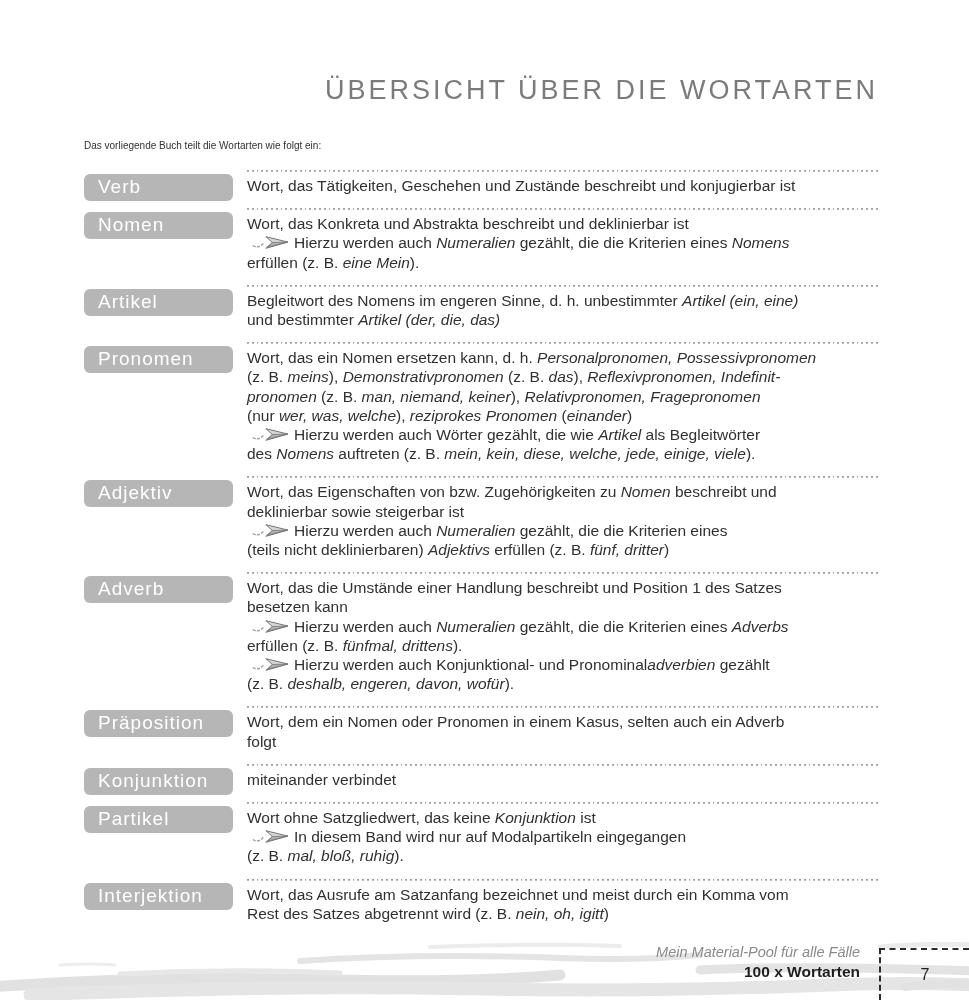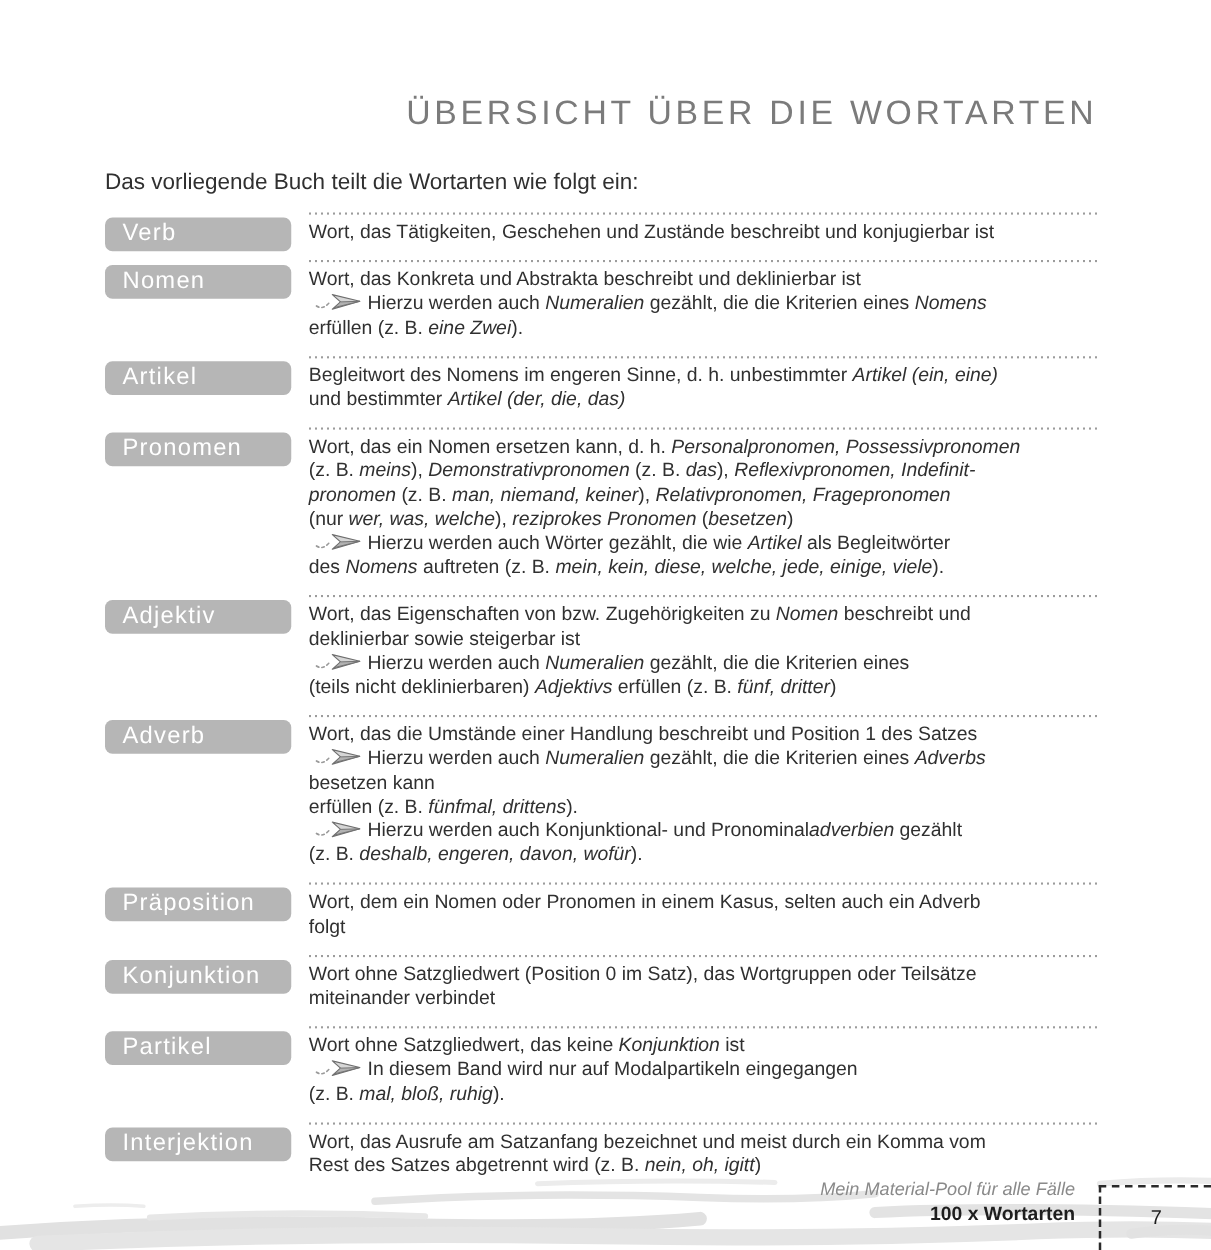--- a/index.html
+++ b/index.html
@@ -16,21 +16,21 @@
     margin:0 0 30px 0;
     font-size:27px;
     font-weight:400;
     letter-spacing:3px;
     text-align:right;
     color:var(--title-text,#7b7b7b);
     white-space:nowrap;
   }
   .intro{
     margin:0 0 15px 0;
-    font-size:18px;
+    font-size:10px;
     line-height:19px;
   }
   .wtable{display:block;}
   .wrow{display:flex;align-items:flex-start;}
   .label-box{
     flex:0 0 149px;
     box-sizing:border-box;
     margin:4px 14px 0 0;
     padding:2px 16px 4px 14px;
     background:var(--label-bg,#b6b6b6);
@@ -107,37 +107,37 @@
         </div>
         <div class="wrow">
           <div class="label-box">Nomen</div>
           <div class="row-text">
             <div class="def-line"><span>Wort, das Konkreta und Abstrakta beschreibt und deklinierbar ist</span></div>
             <div class="def-line"><svg class="note-icon" viewBox="0 0 40 16" aria-hidden="true">
     <path d="M1 11.5 C4.5 13.8 8 13 11.5 9.2" fill="none" stroke="#9a9a9a" stroke-width="1.4" stroke-dasharray="2.2 2.6" stroke-linecap="round"></path>
     <polygon points="38,7.5 14.5,1.8 21.5,8 14.5,14.2" fill="#d6d6d6" stroke="#6f6f6f" stroke-width="1" stroke-linejoin="round"></polygon>
     <polygon points="38,7.5 21.5,8 16.5,12.8" fill="#b2b2b2" stroke="#6f6f6f" stroke-width="0.8" stroke-linejoin="round"></polygon>
   </svg><span>Hierzu werden auch </span><span class="it">Numeralien</span><span> gezählt, die die Kriterien eines </span><span class="it">Nomens</span></div>
-            <div class="def-line"><span>erfüllen (z. B. </span><span class="it">eine Zwei</span><span>).</span></div>
+            <div class="def-line"><span>erfüllen (z. B. </span><span class="it">eine Mein</span><span>).</span></div>
           </div>
         </div>
         <div class="wrow">
           <div class="label-box">Artikel</div>
           <div class="row-text">
             <div class="def-line"><span>Begleitwort des Nomens im engeren Sinne, d. h. unbestimmter </span><span class="it">Artikel (ein, eine)</span></div>
             <div class="def-line"><span>und bestimmter </span><span class="it">Artikel (der, die, das)</span></div>
           </div>
         </div>
         <div class="wrow">
           <div class="label-box">Pronomen</div>
           <div class="row-text">
             <div class="def-line"><span>Wort, das ein Nomen ersetzen kann, d. h. </span><span class="it">Personalpronomen, Possessivpronomen</span></div>
             <div class="def-line"><span>(z. B. </span><span class="it">meins</span><span>), </span><span class="it">Demonstrativpronomen</span><span> (z. B. </span><span class="it">das</span><span>), </span><span class="it">Reflexivpronomen, Indefinit-</span></div>
             <div class="def-line"><span class="it">pronomen</span><span> (z. B. </span><span class="it">man, niemand, keiner</span><span>), </span><span class="it">Relativpronomen, Fragepronomen</span></div>
-            <div class="def-line"><span>(nur </span><span class="it">wer, was, welche</span><span>), </span><span class="it">reziprokes Pronomen</span><span> (</span><span class="it">besetzen</span><span>)</span></div>
+            <div class="def-line"><span>(nur </span><span class="it">wer, was, welche</span><span>), </span><span class="it">reziprokes Pronomen</span><span> (</span><span class="it">einander</span><span>)</span></div>
             <div class="def-line"><svg class="note-icon" viewBox="0 0 40 16" aria-hidden="true">
     <path d="M1 11.5 C4.5 13.8 8 13 11.5 9.2" fill="none" stroke="#9a9a9a" stroke-width="1.4" stroke-dasharray="2.2 2.6" stroke-linecap="round"></path>
     <polygon points="38,7.5 14.5,1.8 21.5,8 14.5,14.2" fill="#d6d6d6" stroke="#6f6f6f" stroke-width="1" stroke-linejoin="round"></polygon>
     <polygon points="38,7.5 21.5,8 16.5,12.8" fill="#b2b2b2" stroke="#6f6f6f" stroke-width="0.8" stroke-linejoin="round"></polygon>
   </svg><span>Hierzu werden auch Wörter gezählt, die wie </span><span class="it">Artikel</span><span> als Begleitwörter</span></div>
             <div class="def-line"><span>des </span><span class="it">Nomens</span><span> auftreten (z. B. </span><span class="it">mein, kein, diese, welche, jede, einige, viele</span><span>).</span></div>
           </div>
         </div>
         <div class="wrow">
           <div class="label-box">Adjektiv</div>
@@ -149,46 +149,45 @@
     <polygon points="38,7.5 14.5,1.8 21.5,8 14.5,14.2" fill="#d6d6d6" stroke="#6f6f6f" stroke-width="1" stroke-linejoin="round"></polygon>
     <polygon points="38,7.5 21.5,8 16.5,12.8" fill="#b2b2b2" stroke="#6f6f6f" stroke-width="0.8" stroke-linejoin="round"></polygon>
   </svg><span>Hierzu werden auch </span><span class="it">Numeralien</span><span> gezählt, die die Kriterien eines</span></div>
             <div class="def-line"><span>(teils nicht deklinierbaren) </span><span class="it">Adjektivs</span><span> erfüllen (z. B. </span><span class="it">fünf, dritter</span><span>)</span></div>
           </div>
         </div>
         <div class="wrow">
           <div class="label-box">Adverb</div>
           <div class="row-text">
             <div class="def-line"><span>Wort, das die Umstände einer Handlung beschreibt und Position 1 des Satzes</span></div>
+            <div class="def-line"><span>besetzen kann</span></div>
             <div class="def-line"><svg class="note-icon" viewBox="0 0 40 16" aria-hidden="true">
     <path d="M1 11.5 C4.5 13.8 8 13 11.5 9.2" fill="none" stroke="#9a9a9a" stroke-width="1.4" stroke-dasharray="2.2 2.6" stroke-linecap="round"></path>
     <polygon points="38,7.5 14.5,1.8 21.5,8 14.5,14.2" fill="#d6d6d6" stroke="#6f6f6f" stroke-width="1" stroke-linejoin="round"></polygon>
     <polygon points="38,7.5 21.5,8 16.5,12.8" fill="#b2b2b2" stroke="#6f6f6f" stroke-width="0.8" stroke-linejoin="round"></polygon>
   </svg><span>Hierzu werden auch </span><span class="it">Numeralien</span><span> gezählt, die die Kriterien eines </span><span class="it">Adverbs</span></div>
-            <div class="def-line"><span>besetzen kann</span></div>
             <div class="def-line"><span>erfüllen (z. B. </span><span class="it">fünfmal, drittens</span><span>).</span></div>
             <div class="def-line"><svg class="note-icon" viewBox="0 0 40 16" aria-hidden="true">
     <path d="M1 11.5 C4.5 13.8 8 13 11.5 9.2" fill="none" stroke="#9a9a9a" stroke-width="1.4" stroke-dasharray="2.2 2.6" stroke-linecap="round"></path>
     <polygon points="38,7.5 14.5,1.8 21.5,8 14.5,14.2" fill="#d6d6d6" stroke="#6f6f6f" stroke-width="1" stroke-linejoin="round"></polygon>
     <polygon points="38,7.5 21.5,8 16.5,12.8" fill="#b2b2b2" stroke="#6f6f6f" stroke-width="0.8" stroke-linejoin="round"></polygon>
   </svg><span>Hierzu werden auch Konjunktional- und Pronominal</span><span class="it">adverbien</span><span> gezählt</span></div>
             <div class="def-line"><span>(z. B. </span><span class="it">deshalb, engeren, davon, wofür</span><span>).</span></div>
           </div>
         </div>
         <div class="wrow">
           <div class="label-box">Präposition</div>
           <div class="row-text">
             <div class="def-line"><span>Wort, dem ein Nomen oder Pronomen in einem Kasus, selten auch ein Adverb</span></div>
             <div class="def-line"><span>folgt</span></div>
           </div>
         </div>
         <div class="wrow">
           <div class="label-box">Konjunktion</div>
           <div class="row-text">
-            <div class="def-line"><span>Wort ohne Satzgliedwert (Position 0 im Satz), das Wortgruppen oder Teilsätze</span></div>
             <div class="def-line"><span>miteinander verbindet</span></div>
           </div>
         </div>
         <div class="wrow">
           <div class="label-box">Partikel</div>
           <div class="row-text">
             <div class="def-line"><span>Wort ohne Satzgliedwert, das keine </span><span class="it">Konjunktion</span><span> ist</span></div>
             <div class="def-line"><svg class="note-icon" viewBox="0 0 40 16" aria-hidden="true">
     <path d="M1 11.5 C4.5 13.8 8 13 11.5 9.2" fill="none" stroke="#9a9a9a" stroke-width="1.4" stroke-dasharray="2.2 2.6" stroke-linecap="round"></path>
     <polygon points="38,7.5 14.5,1.8 21.5,8 14.5,14.2" fill="#d6d6d6" stroke="#6f6f6f" stroke-width="1" stroke-linejoin="round"></polygon>

